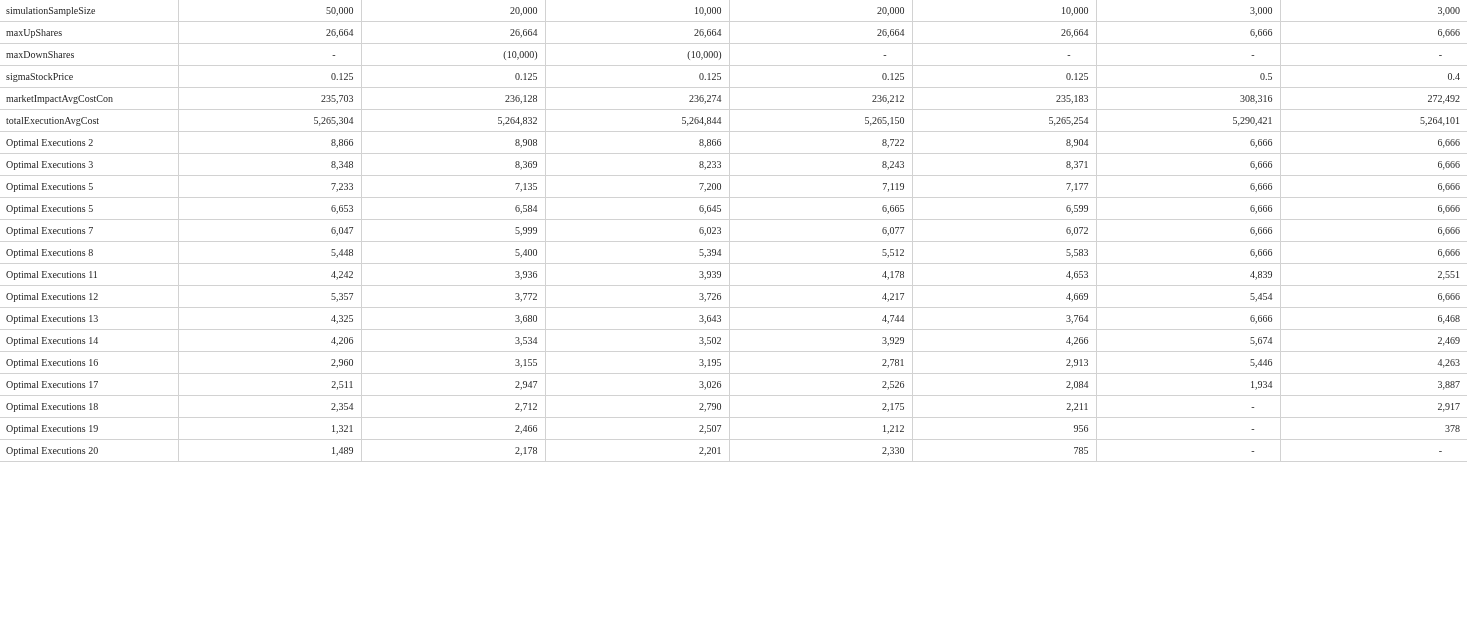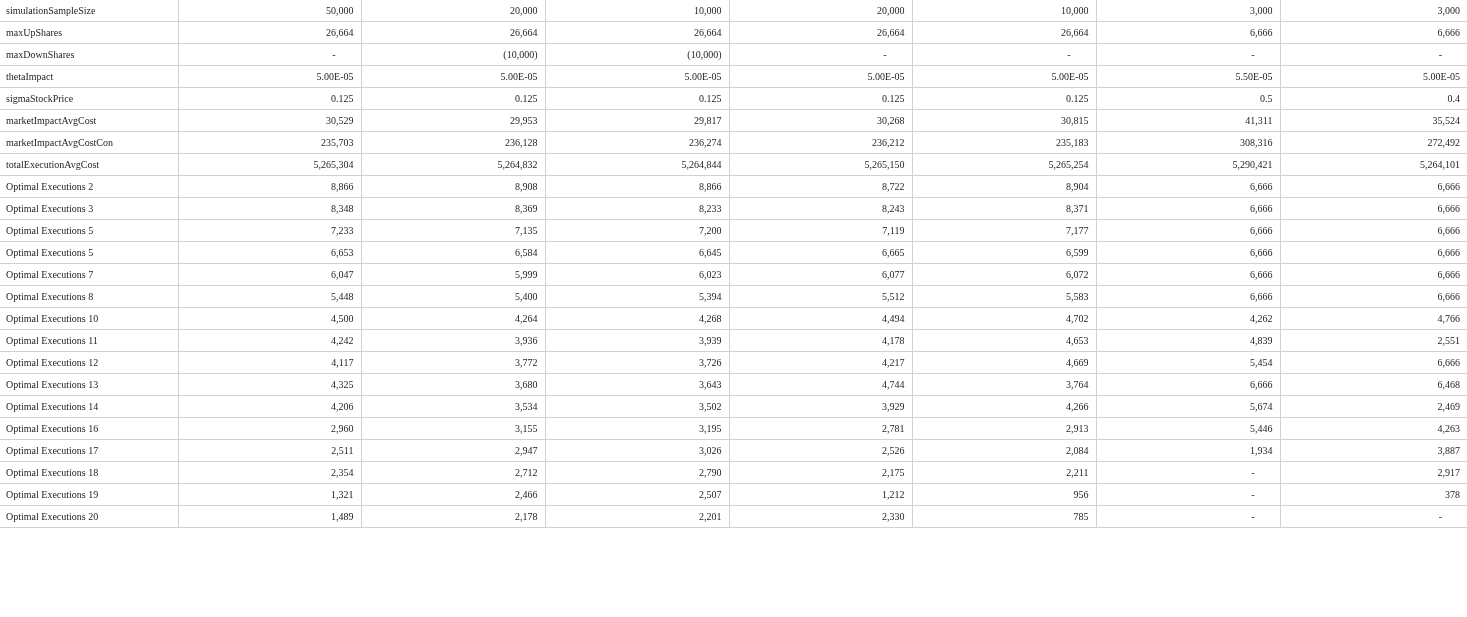--- a/index.html
+++ b/index.html
@@ -93,48 +93,28 @@
           <td class="label">maxDownShares</td>
           <td class="num dash">-</td>
           <td class="num">(10,000)</td>
           <td class="num">(10,000)</td>
           <td class="num dash">-</td>
           <td class="num dash">-</td>
           <td class="num dash">-</td>
           <td class="num dash">-</td>
         </tr>
         <tr>
-          <td class="label">thetaImpact</td>
-          <td class="num">5.00E-05</td>
-          <td class="num">5.00E-05</td>
-          <td class="num">5.00E-05</td>
-          <td class="num">5.00E-05</td>
-          <td class="num">5.00E-05</td>
-          <td class="num">5.50E-05</td>
-          <td class="num">5.00E-05</td>
-        </tr>
-        <tr>
           <td class="label">sigmaStockPrice</td>
           <td class="num">0.125</td>
           <td class="num">0.125</td>
           <td class="num">0.125</td>
           <td class="num">0.125</td>
           <td class="num">0.125</td>
           <td class="num">0.5</td>
           <td class="num">0.4</td>
-        </tr>
-        <tr>
-          <td class="label">marketImpactAvgCost</td>
-          <td class="num">30,529</td>
-          <td class="num">29,953</td>
-          <td class="num">29,817</td>
-          <td class="num">30,268</td>
-          <td class="num">30,815</td>
-          <td class="num">41,311</td>
-          <td class="num">35,524</td>
         </tr>
         <tr>
           <td class="label">marketImpactAvgCostCon</td>
           <td class="num">235,703</td>
           <td class="num">236,128</td>
           <td class="num">236,274</td>
           <td class="num">236,212</td>
           <td class="num">235,183</td>
           <td class="num">308,316</td>
           <td class="num">272,492</td>
@@ -203,42 +183,32 @@
           <td class="label">Optimal Executions 8</td>
           <td class="num">5,448</td>
           <td class="num">5,400</td>
           <td class="num">5,394</td>
           <td class="num">5,512</td>
           <td class="num">5,583</td>
           <td class="num">6,666</td>
           <td class="num">6,666</td>
         </tr>
         <tr>
-          <td class="label">Optimal Executions 10</td>
-          <td class="num">4,500</td>
-          <td class="num">4,264</td>
-          <td class="num">4,268</td>
-          <td class="num">4,494</td>
-          <td class="num">4,702</td>
-          <td class="num">4,262</td>
-          <td class="num">4,766</td>
-        </tr>
-        <tr>
           <td class="label">Optimal Executions 11</td>
           <td class="num">4,242</td>
           <td class="num">3,936</td>
           <td class="num">3,939</td>
           <td class="num">4,178</td>
           <td class="num">4,653</td>
           <td class="num">4,839</td>
           <td class="num">2,551</td>
         </tr>
         <tr>
           <td class="label">Optimal Executions 12</td>
-          <td class="num">4,117</td>
+          <td class="num">5,357</td>
           <td class="num">3,772</td>
           <td class="num">3,726</td>
           <td class="num">4,217</td>
           <td class="num">4,669</td>
           <td class="num">5,454</td>
           <td class="num">6,666</td>
         </tr>
         <tr>
           <td class="label">Optimal Executions 13</td>
           <td class="num">4,325</td>

